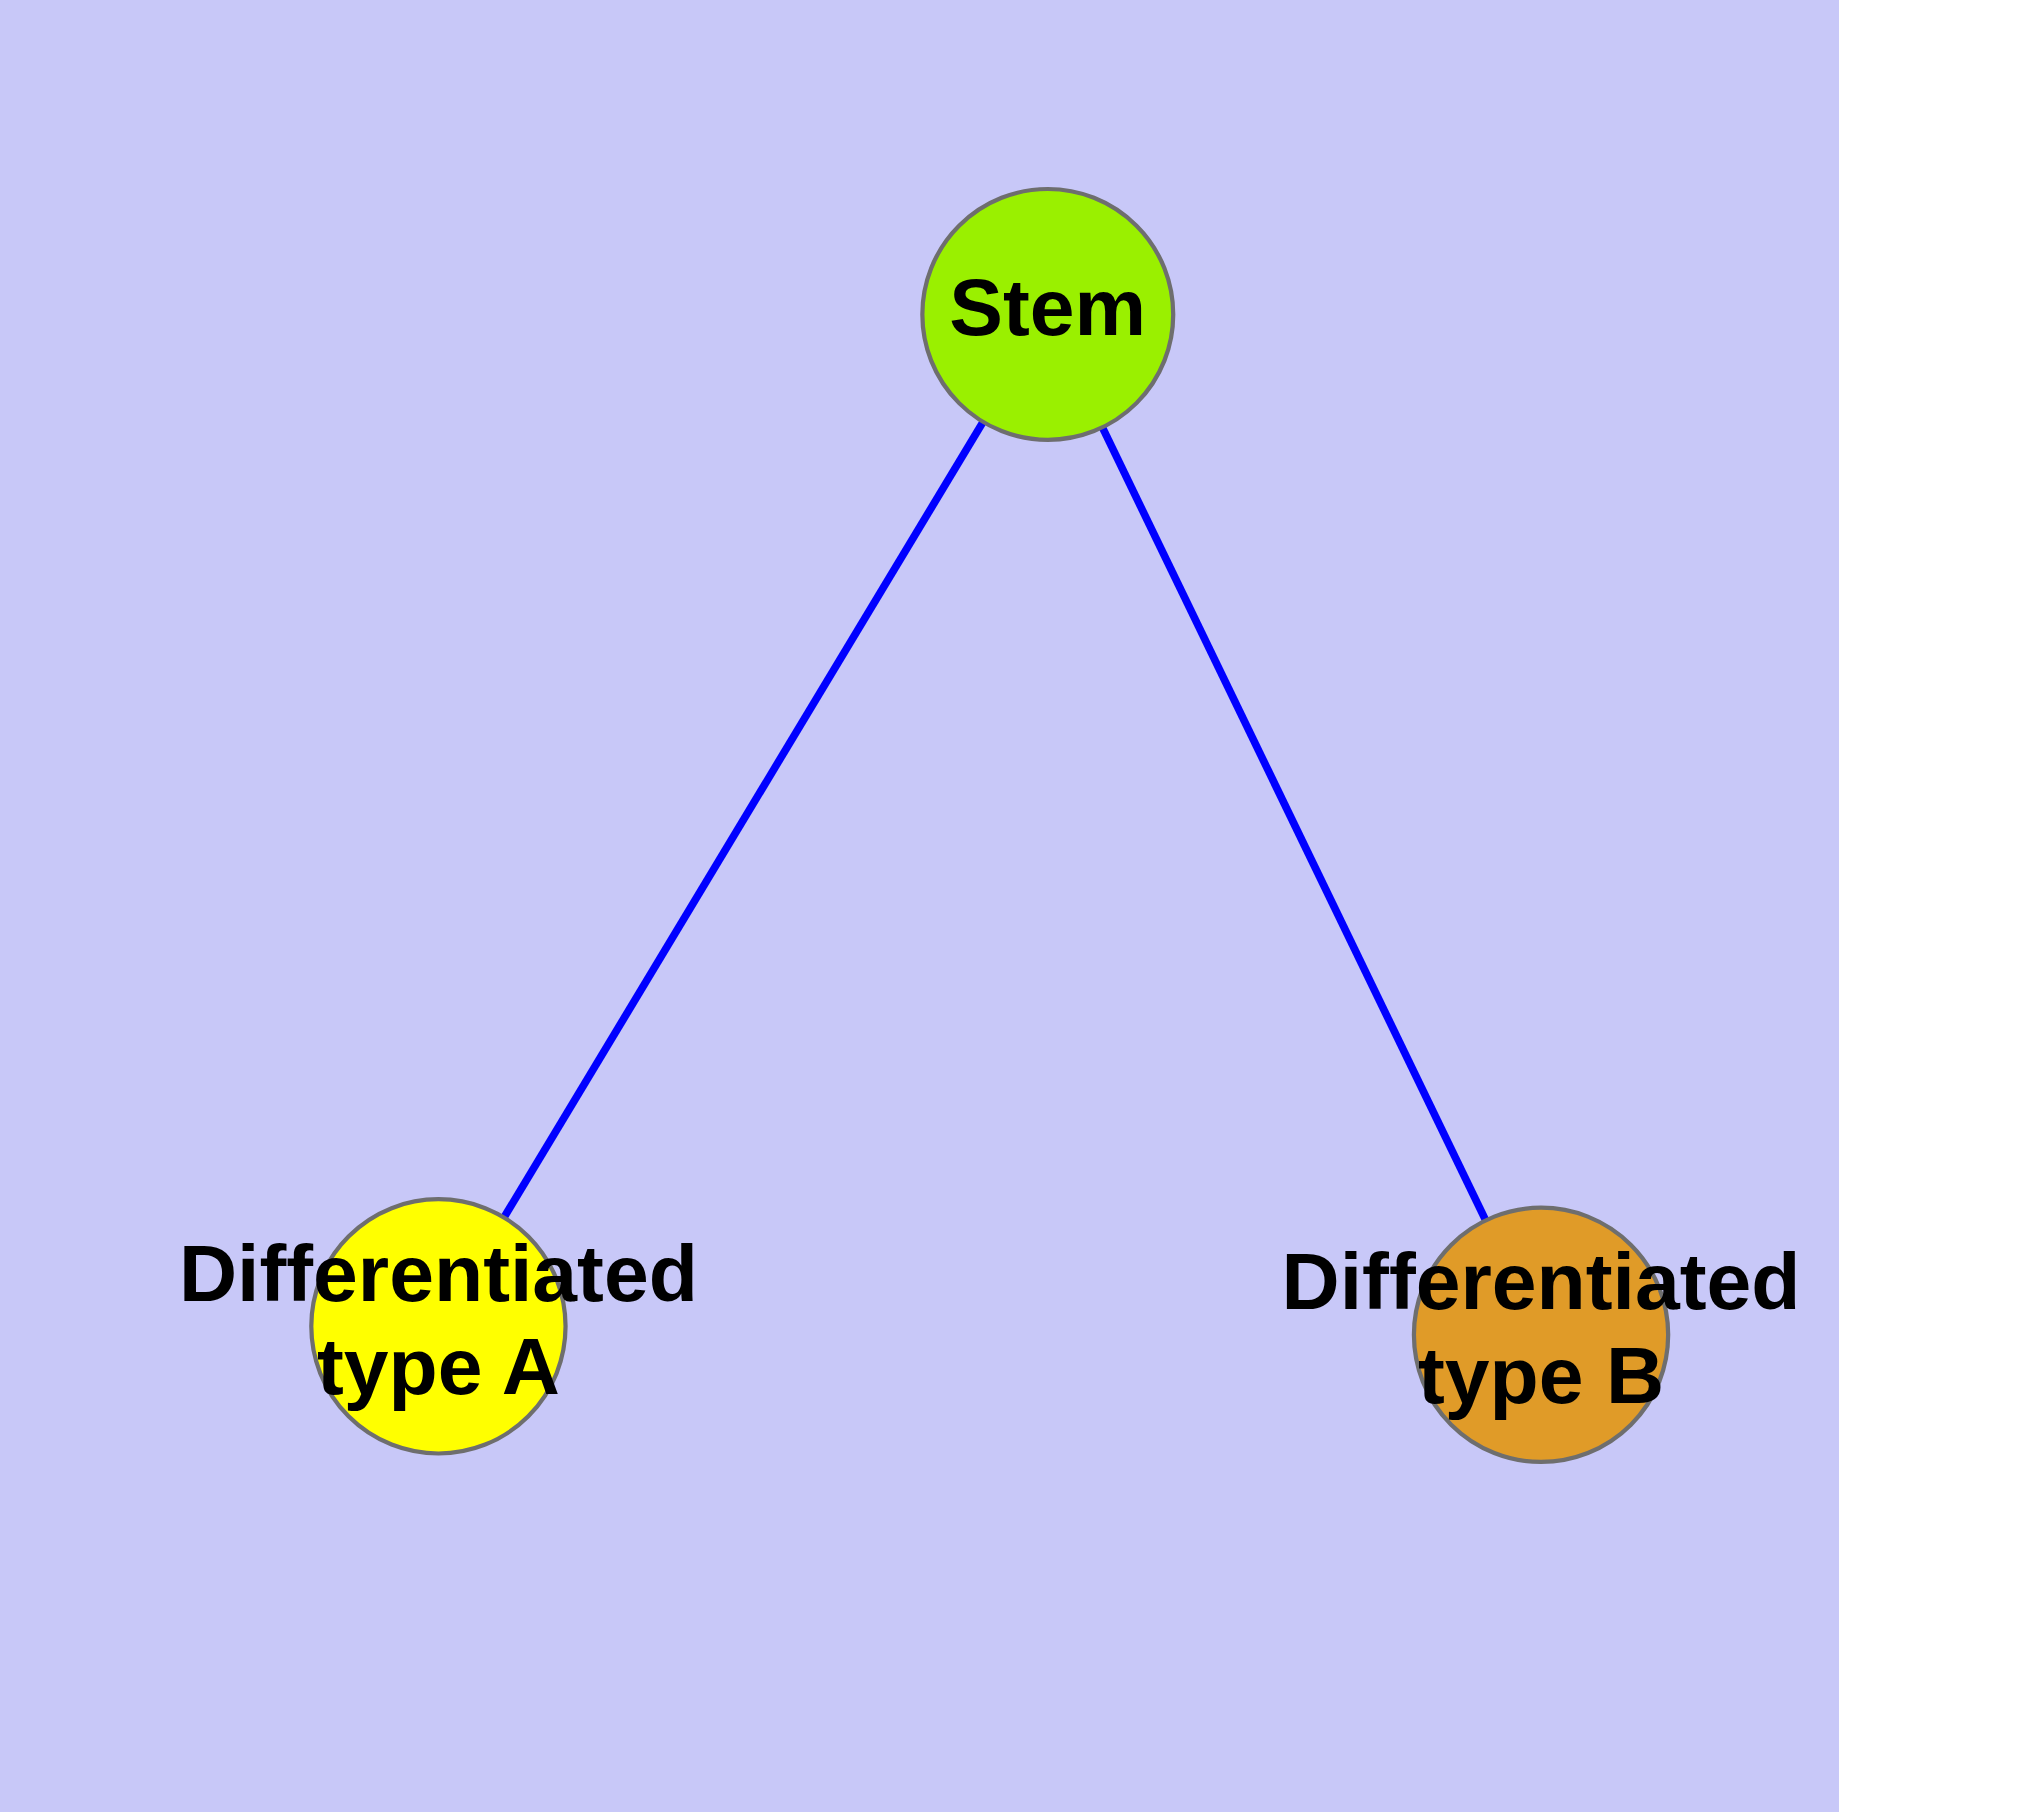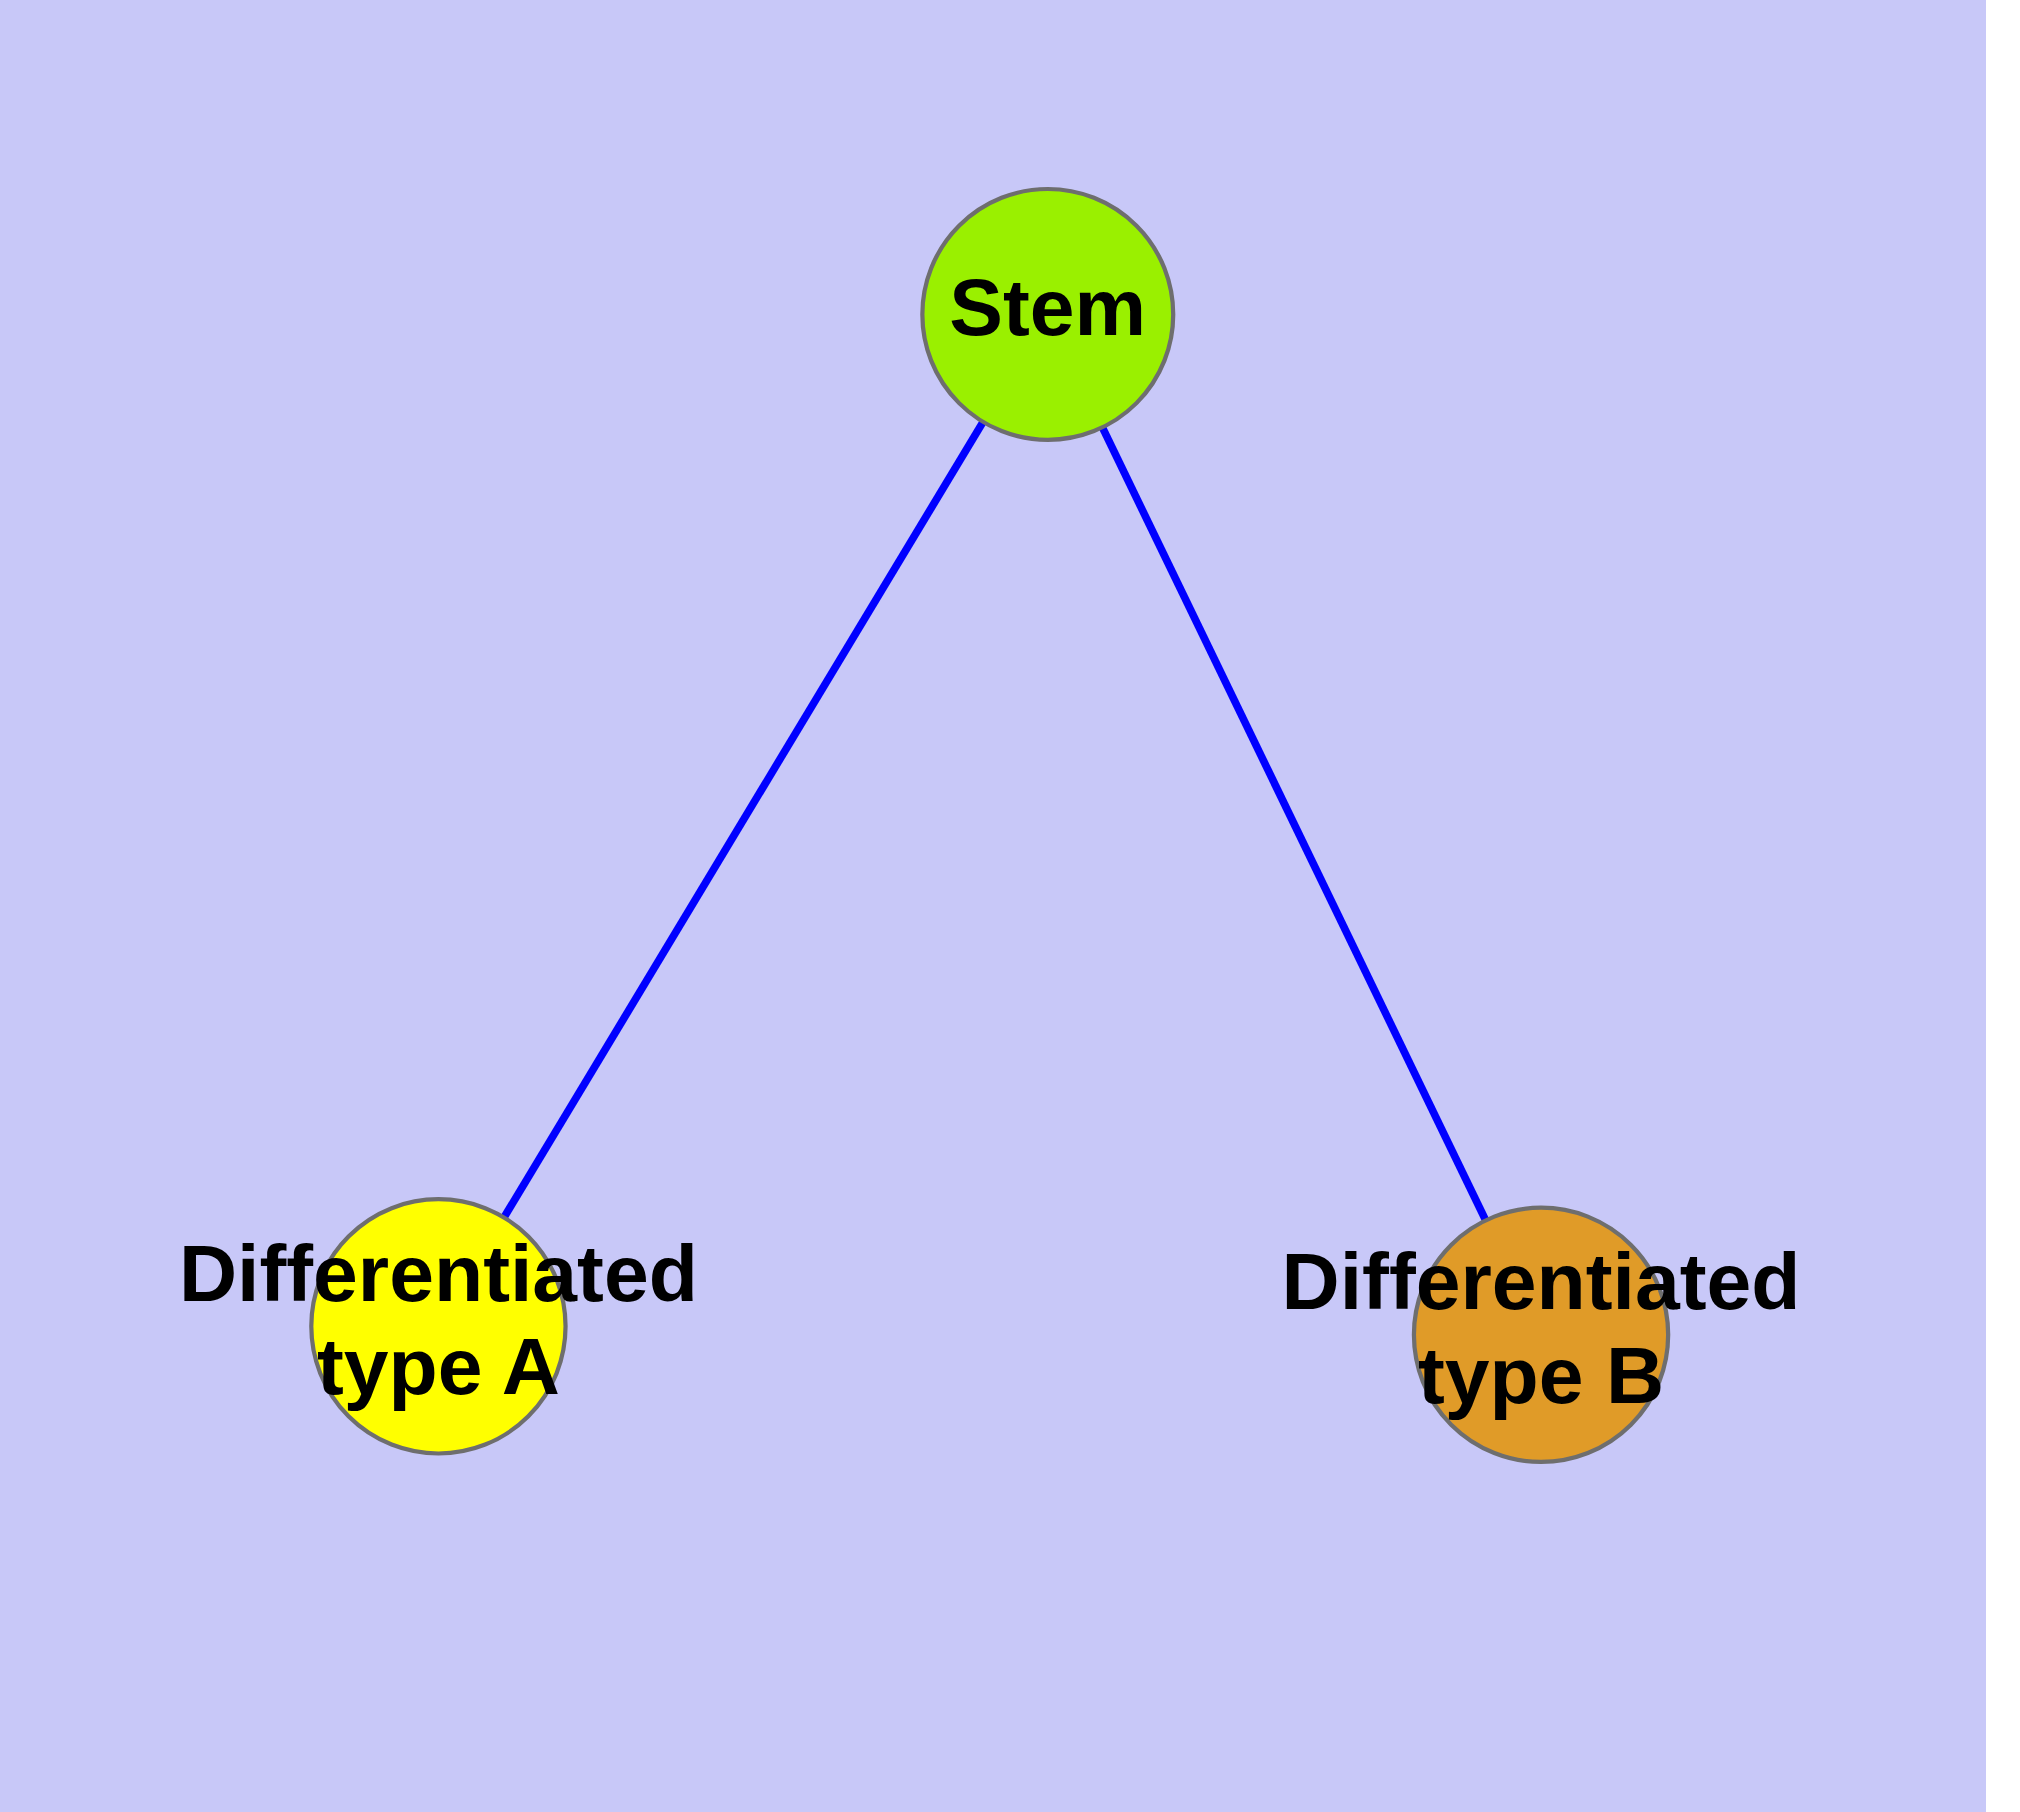--- a/index.html
+++ b/index.html
@@ -3,21 +3,21 @@
 <meta charset="utf-8">
 <title>Cell differentiation graph</title>
 <style>
   html, body {
     margin: 0;
     padding: 0;
     background: #ffffff;
   }
   #canvas-root {
     position: relative;
-    width: 1986px;
+    width: 1839px;
     height: 1812px;
     overflow: hidden;
     font-family: "Liberation Sans", sans-serif;
     text-decoration: underline;
   }
   #graph-svg {
     position: absolute;
     left: 0;
     top: 0;
     width: 2021px;

